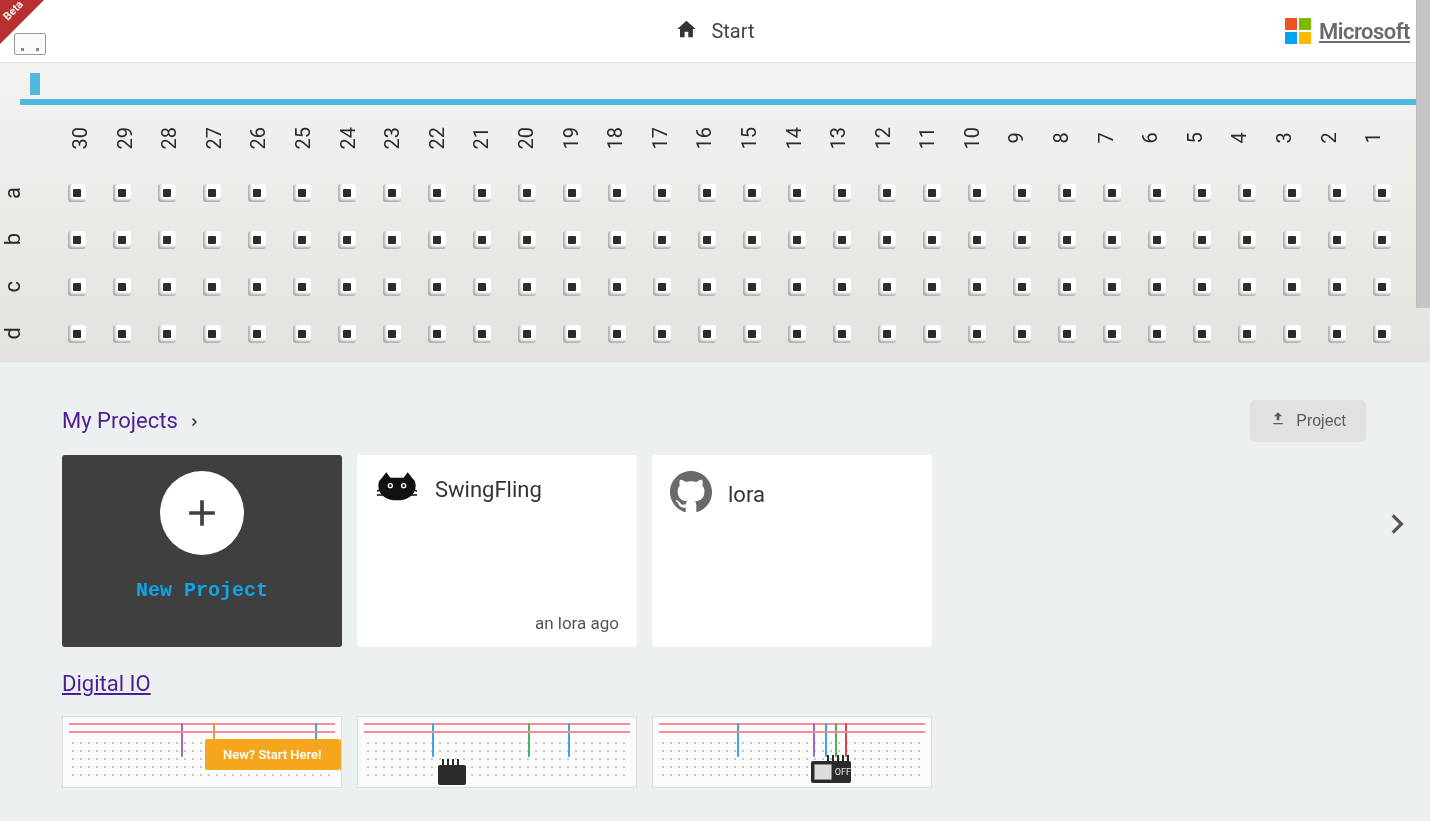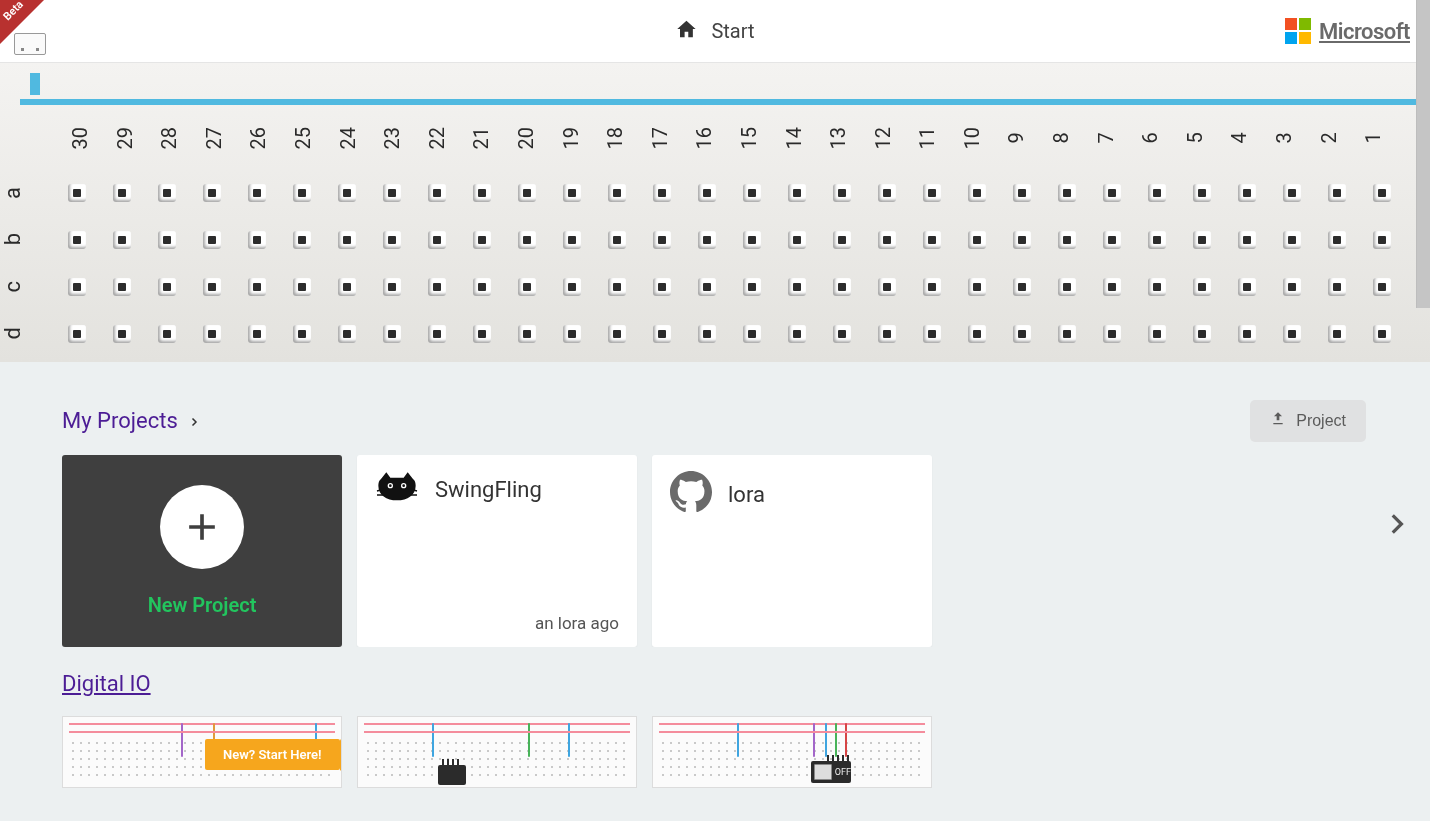--- a/index.html
+++ b/index.html
@@ -194,25 +194,25 @@
   border-radius: 3px;
   padding: 16px 18px;
   position: relative;
   display: flex;
   flex-direction: column;
   box-shadow: 0 1px 2px rgba(0,0,0,.06);
   cursor: pointer;
 }
 .card.new {
   background: #3f3f3f;
-  color: #22c55e;
+  color: #0ea5e9;
   display: flex;
   align-items: center;
-  justify-content: center;
   gap: 24px;
+  font-family: Liberation Mono, monospace;
 }
 .card.new .plus-circ {
   width: 84px; height: 84px;
   background: #fff;
   border-radius: 50%;
   display: flex; align-items: center; justify-content: center;
 }
 .card.new .lbl { font-size: 20px; font-weight: 600; }
 
 .card-top {

